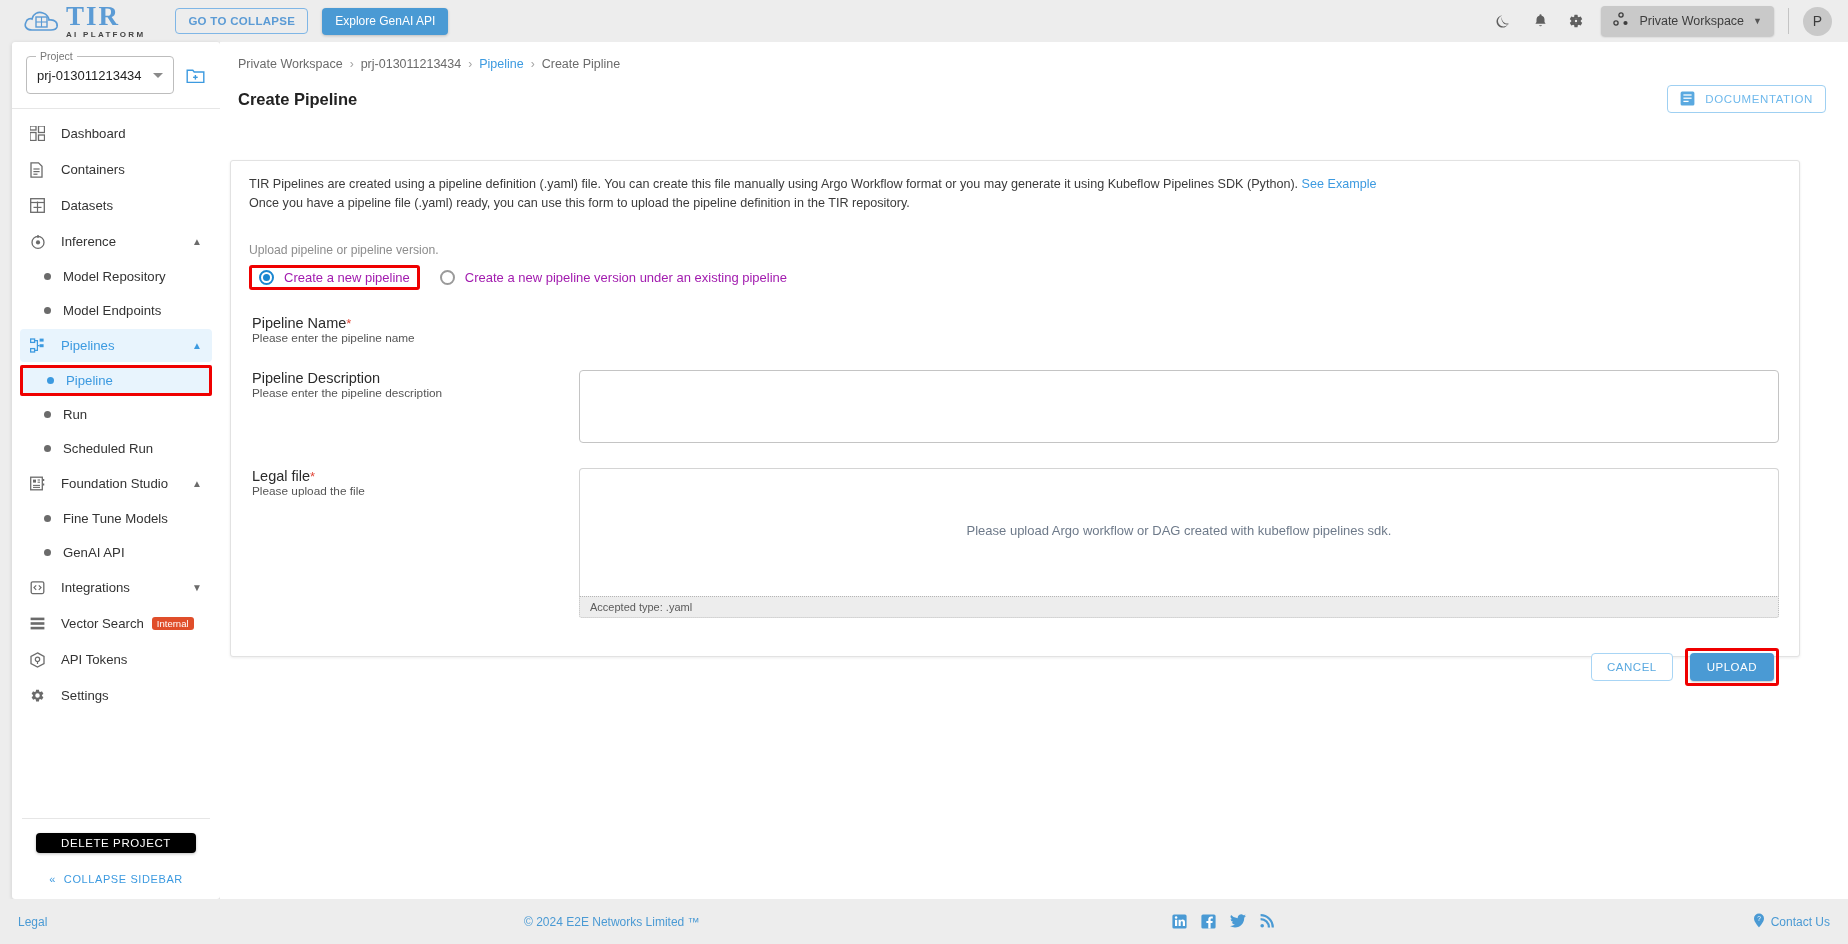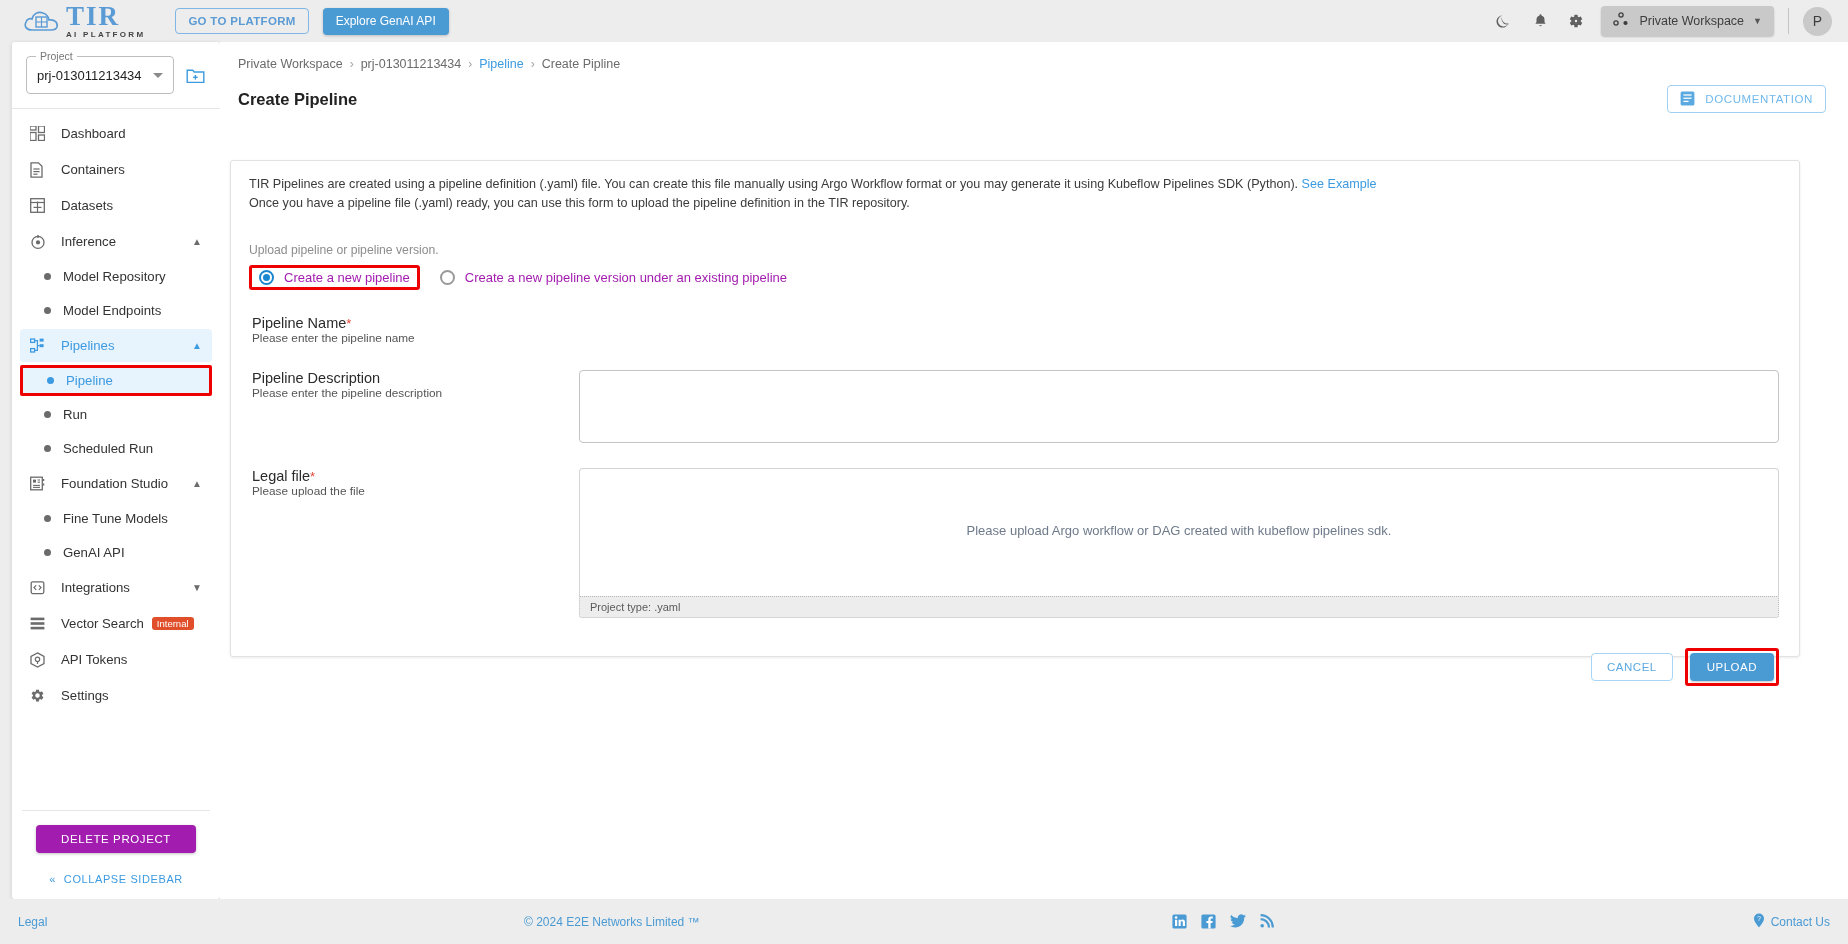--- a/index.html
+++ b/index.html
@@ -117,22 +117,22 @@
   .sub-item.active .dot { background: #3c9ae0; }
 
   .badge-internal {
     margin-left: 8px; background: #e04e2a; color: #fff; font-size: 9.5px;
     border-radius: 3px; padding: 2px 5px 2px 5px; line-height: 1;
   }
 
   .side-bottom { padding: 0 10px 14px 10px; }
   .side-bottom .side-divider { margin-bottom: 14px; }
   .btn-delete {
-    display: block; width: 160px; margin: 0 auto; height: 28px;
-    background: #a21caf; color: #fff; border: none; border-radius: 4px;
+    display: block; width: 160px; margin: 0 auto; height: 20px;
+    background: #000000; color: #fff; border: none; border-radius: 4px;
     font-size: 11.5px; letter-spacing: .6px; cursor: pointer;
     box-shadow: 0 1px 3px rgba(0,0,0,.25);
   }
   .collapse {
     display: flex; align-items: center; justify-content: center; gap: 8px;
     margin-top: 20px; color: #3c9ae0; font-size: 11px; letter-spacing: .6px;
     cursor: pointer;
   }
 
   
@@ -252,21 +252,21 @@
         <rect x="14" y="11" width="11" height="10" fill="none" stroke="#5b9bd5" stroke-width="1.4"></rect>
         <line x1="14" y1="16" x2="25" y2="16" stroke="#5b9bd5" stroke-width="1.1"></line>
         <line x1="19.5" y1="11" x2="19.5" y2="21" stroke="#5b9bd5" stroke-width="1.1"></line>
       </svg>
     </div>
     <div class="logo-text">
       <div class="logo-tir">TIR</div>
       <div class="logo-sub">AI PLATFORM</div>
     </div>
   </div>
-  <button class="btn-myaccount">GO TO PLATFORM</button>
+  <button class="btn-myaccount">GO TO COLLAPSE</button>
   <button class="btn-genai">Explore GenAI API</button>
 
   <div class="top-right">
     <div class="icon-btn">
       <svg width="16" height="16" viewBox="0 0 16 16">
           <path d="M12.5 10.5A5.5 5.5 0 0 1 6 4a5 5 0 0 0-0.5 2 5.5 5.5 0 0 0 7 5.3 5 5 0 0 1-0 -0.8z" fill="#5f5f5f"></path>
           <path d="M11.8 11.4A5.5 5.5 0 1 1 6.2 2.6 6 6 0 1 0 11.8 11.4z" fill="#5f5f5f"></path>
         </svg>
     </div>
     <div class="icon-btn">
@@ -549,21 +549,21 @@
 
     <div class="field">
       <div class="field-meta">
         <div class="field-name">
           <span>Legal file</span><span class="req">*</span>
         </div>
         <div class="field-sub">Please upload the file</div>
       </div>
       <div class="dropzone-wrap">
         <div class="dropzone">Please upload Argo workflow or DAG created with kubeflow pipelines sdk.</div>
-        <div class="accepted">Project type: .yaml</div>
+        <div class="accepted">Accepted type: .yaml</div>
       </div>
     </div>
 
     <div class="actions">
       <button class="btn-cancel">CANCEL</button>
       <div class="upload-outline">
         <button class="btn-upload">UPLOAD</button>
       </div>
     </div>
   </div>

